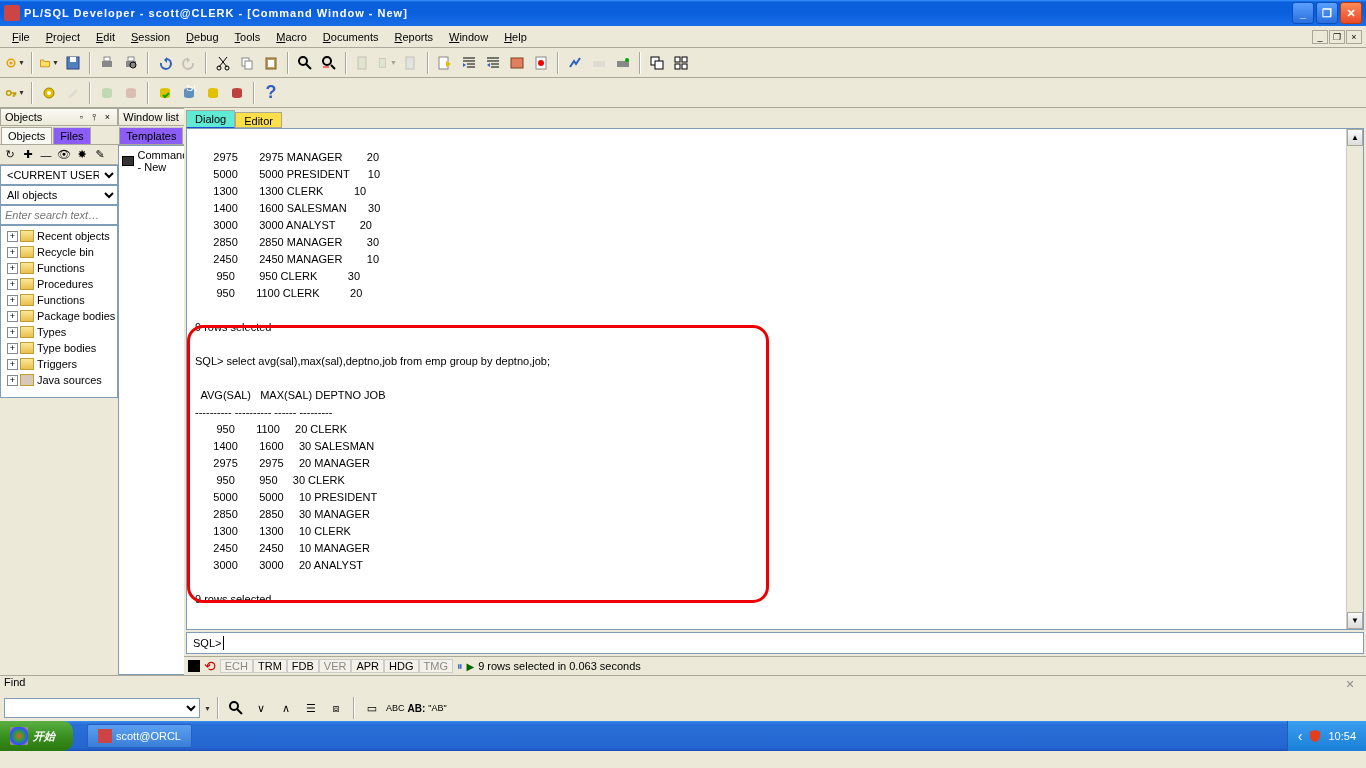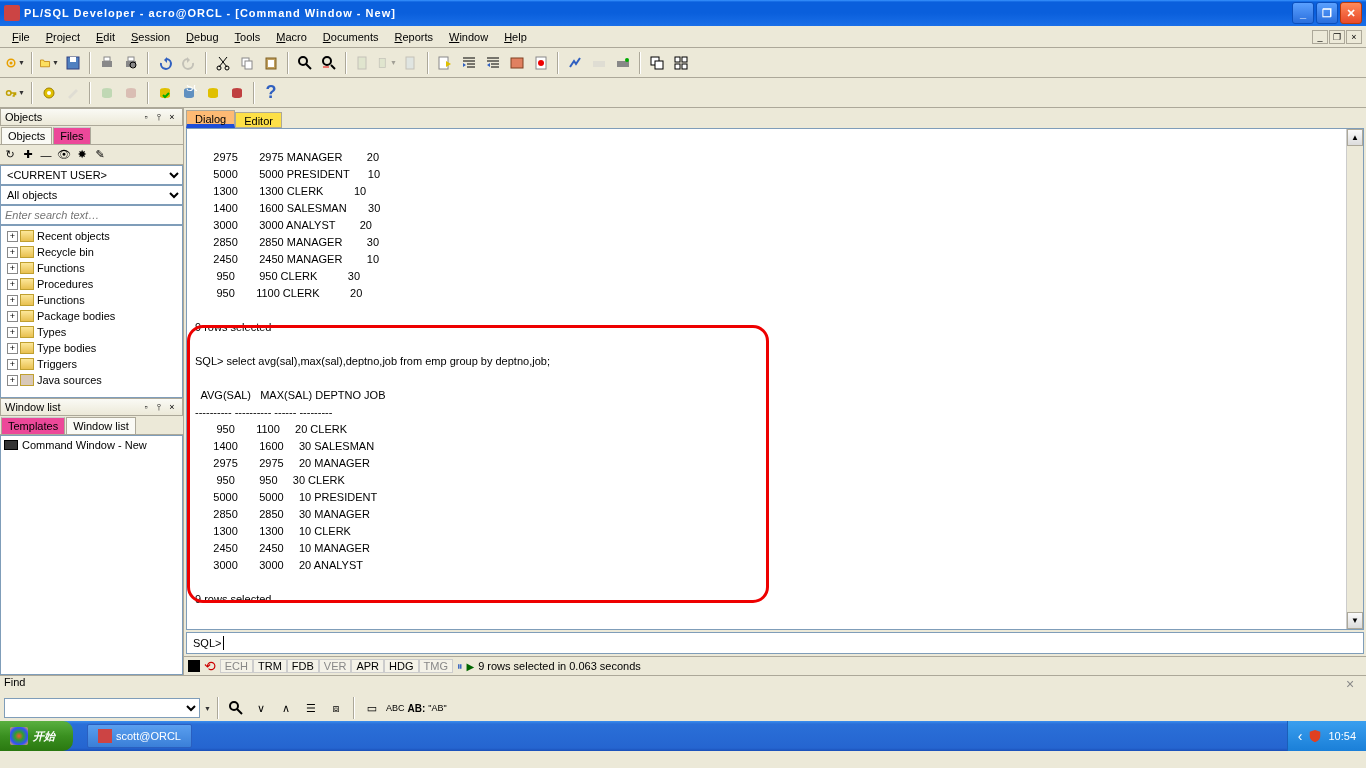--- a/index.html
+++ b/index.html
@@ -15,44 +15,44 @@
 .menu-item u { text-decoration:underline; }
 .mdi-btns { margin-left:auto; display:flex; gap:1px; }
 .mdi-btn { width:16px; height:14px; border:1px solid #aca899; background:#ece9d8; cursor:pointer; font-size:9px; text-align:center; line-height:12px; }
 .toolbar { height:30px; background:#ece9d8; display:flex; align-items:center; padding:2px 4px; border-bottom:1px solid #aca899; gap:2px; }
 .toolbar2 { height:30px; }
 .tbtn { width:22px; height:22px; display:flex; align-items:center; justify-content:center; cursor:pointer; border:1px solid transparent; }
 .tbtn svg { width:16px; height:16px; }
 .tsep { width:2px; height:22px; border-left:1px solid #aca899; border-right:1px solid #fff; margin:0 3px; }
 .dropdown-arrow { font-size:7px; margin-left:1px; color:#333; }
 .main { display:flex; height:567px; }
-.sidebar { width:184px; display:flex; flex-direction:column; border-right:1px solid #aca899; }
+.sidebar { width:184px; display:flex; flex-direction:row; border-right:1px solid #aca899; }
 .panel-title { background:linear-gradient(to bottom,#fafaf5,#ece9d8); border:1px solid #aca899; padding:2px 4px; display:flex; align-items:center; height:18px; }
 .panel-title-text { flex:1; font-weight:normal; }
 .panel-btns { display:flex; gap:1px; }
 .panel-btn { width:12px; height:12px; font-size:9px; cursor:pointer; text-align:center; line-height:12px; }
 .subtabs { display:flex; background:#ece9d8; border-bottom:1px solid #aca899; height:19px; }
 .subtab { padding:2px 6px; border:1px solid #aca899; border-bottom:none; background:#fafaf5; cursor:pointer; margin-top:1px; margin-left:1px; }
-.subtab.inactive { background:#ec4899; border-top-color:#ccc; }
+.subtab.inactive { background:#8b5cf6; border-top-color:#ccc; }
 .mini-toolbar { height:20px; display:flex; align-items:center; padding:1px 2px; gap:2px; border-bottom:1px solid #aca899; }
 .mini-btn { width:16px; height:16px; cursor:pointer; display:flex; align-items:center; justify-content:center; font-size:11px; }
 .combo { width:100%; height:20px; border:1px solid #7f9db9; background:#fff; padding:1px 2px; font-size:11px; }
 .search-input { width:100%; height:20px; border:1px solid #7f9db9; background:#fff; padding:1px 4px; font-style:italic; color:#888; font-size:11px; }
 .tree { flex:1; background:#fff; border:1px solid #7f9db9; overflow-y:auto; padding:2px; }
 .tree-item { display:flex; align-items:center; height:16px; padding-left:4px; white-space:nowrap; }
 .tree-exp { width:11px; height:11px; border:1px solid #888; font-size:9px; text-align:center; line-height:9px; margin-right:2px; cursor:pointer; }
 .tree-icon { width:14px; height:12px; background:linear-gradient(to bottom,#fce79a,#e8c050); border:1px solid #c0a030; margin-right:3px; }
 .tree-icon.java { background:#d8c8b8; }
 .winlist { background:#fff; border:1px solid #7f9db9; flex:1; padding:2px; }
 .winlist-item { display:flex; align-items:center; padding:1px; cursor:pointer; }
 .winlist-icon { width:14px; height:10px; background:#333; margin-right:4px; border:1px solid #000; }
 .content { flex:1; display:flex; flex-direction:column; background:#ece9d8; }
 .tabs { display:flex; height:20px; padding-left:2px; padding-top:2px; }
 .tab { padding:2px 8px; border:1px solid #aca899; background:#fafaf5; cursor:pointer; position:relative; }
-.tab.active { background:#fdba74; border-bottom:4px solid #1d4ed8; z-index:2; }
+.tab.active { background:#5eead4; border-bottom:1px solid #1d4ed8; z-index:2; }
 .tab.inactive { background:#fde047; margin-top:2px; }
 .output { flex:1; background:#fff; border:1px solid #7f9db9; margin:0 2px; padding:20px 8px; font-family:'Courier New',monospace; font-size:13px; white-space:pre; overflow:auto; position:relative; line-height:17px; color:#000; }
 .redbox { position:absolute; border:3px solid #e00; border-radius:16px; pointer-events:none; }
 .prompt-line { display:flex; align-items:center; background:#fff; border:1px solid #7f9db9; margin:2px; height:22px; padding:2px 6px; font-family:'Courier New',monospace; font-size:13px; }
 .prompt-input { flex:1; border:none; outline:none; font-family:'Courier New',monospace; font-size:13px; margin-left:4px; }
 .prompt-cursor { width:1px; height:14px; background:#000; margin-left:2px; }
 .statusbar { height:19px; background:#ece9d8; border-top:1px solid #aca899; display:flex; align-items:center; padding:0 4px; gap:4px; font-size:10px; }
 .status-cell { padding:0 4px; border:1px solid #ccc; color:#888; background:#f4f2e8; }
 .status-cell.active { color:#000; }
 .status-arrow { color:#060; font-size:10px; }
@@ -70,21 +70,21 @@
 .scroll-btn { height:17px; background:linear-gradient(to bottom,#fafafa,#dcdcdc); border:1px solid #aca899; display:flex; align-items:center; justify-content:center; font-size:8px; }
 .find-xbtn { width:16px; height:16px; margin-left:auto; cursor:pointer; font-size:14px; color:#888; }
 .sidebar-upper { height:290px; display:flex; flex-direction:column; }
 .sidebar-lower { flex:1; display:flex; flex-direction:column; }
 </style>
 </head>
 <body>
 
 <div class="titlebar">
   <div class="titlebar-icon"></div>
-  <div class="titlebar-text">PL/SQL Developer - acro@ORCL - [Command Window - New]</div>
+  <div class="titlebar-text">PL/SQL Developer - scott@CLERK - [Command Window - New]</div>
   <div class="winbtns">
     <div class="winbtn">_</div>
     <div class="winbtn">❐</div>
     <div class="winbtn close">✕</div>
   </div>
 </div>
 
 <div class="menubar">
   <div id="menu-container" style="display:flex;">
       <div class="menu-item"><u>F</u>ile</div>

